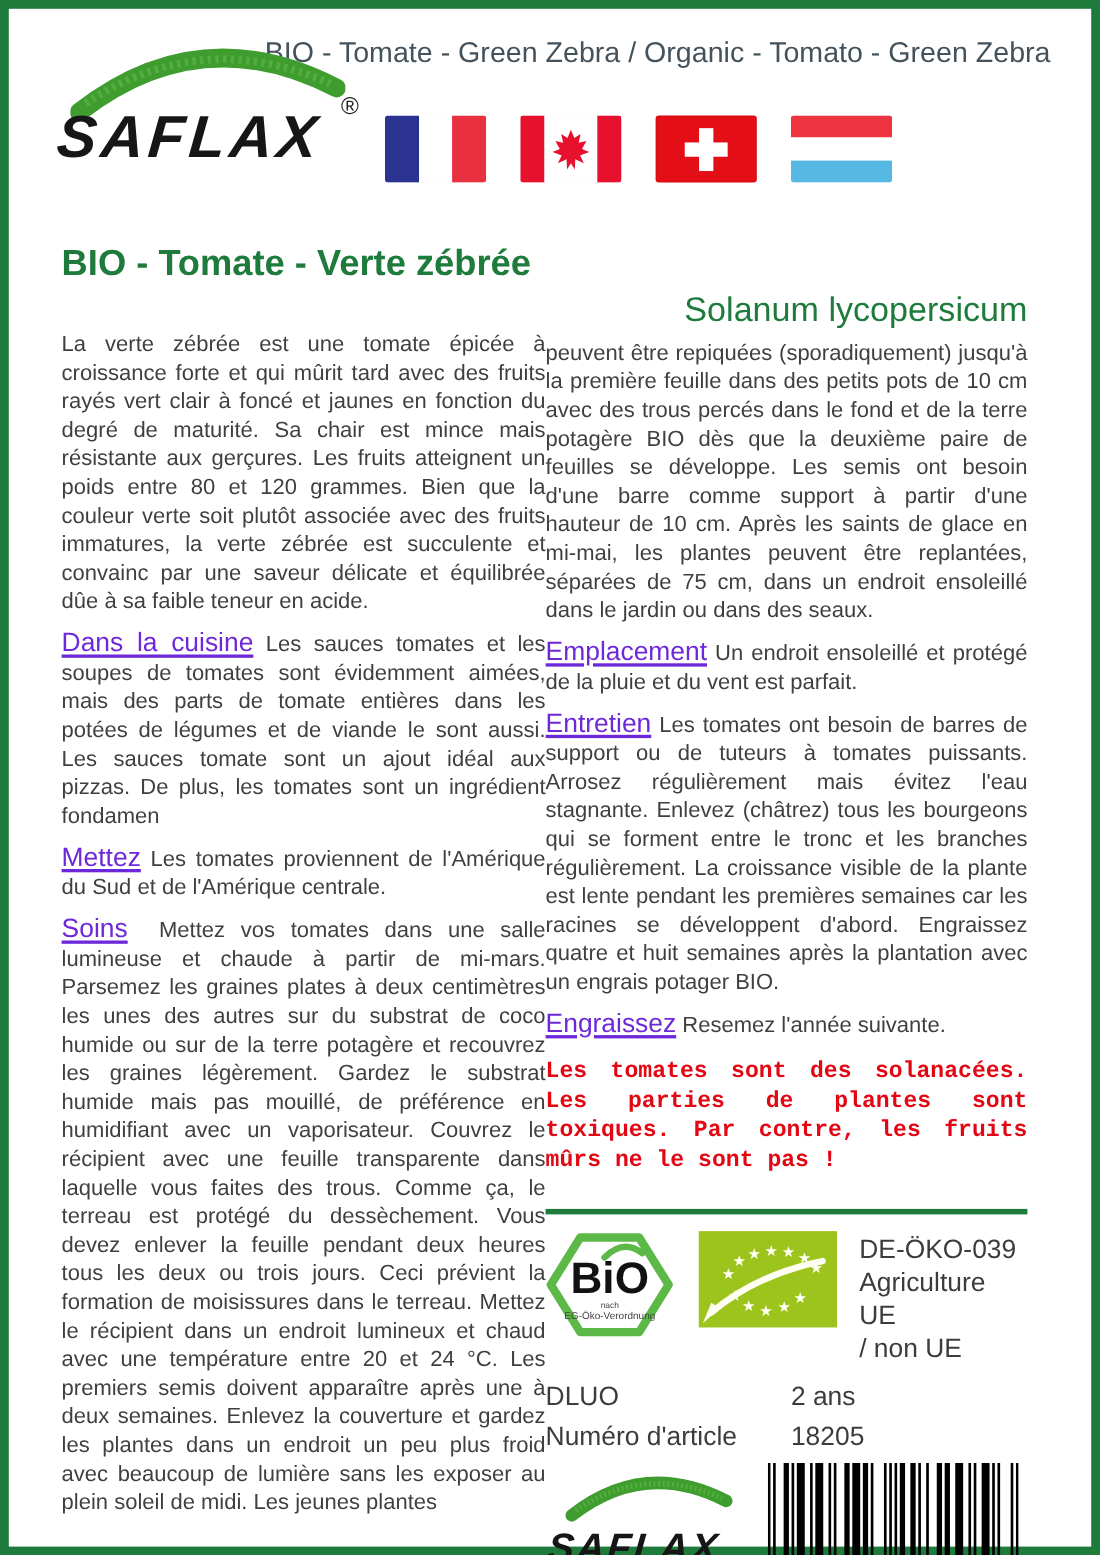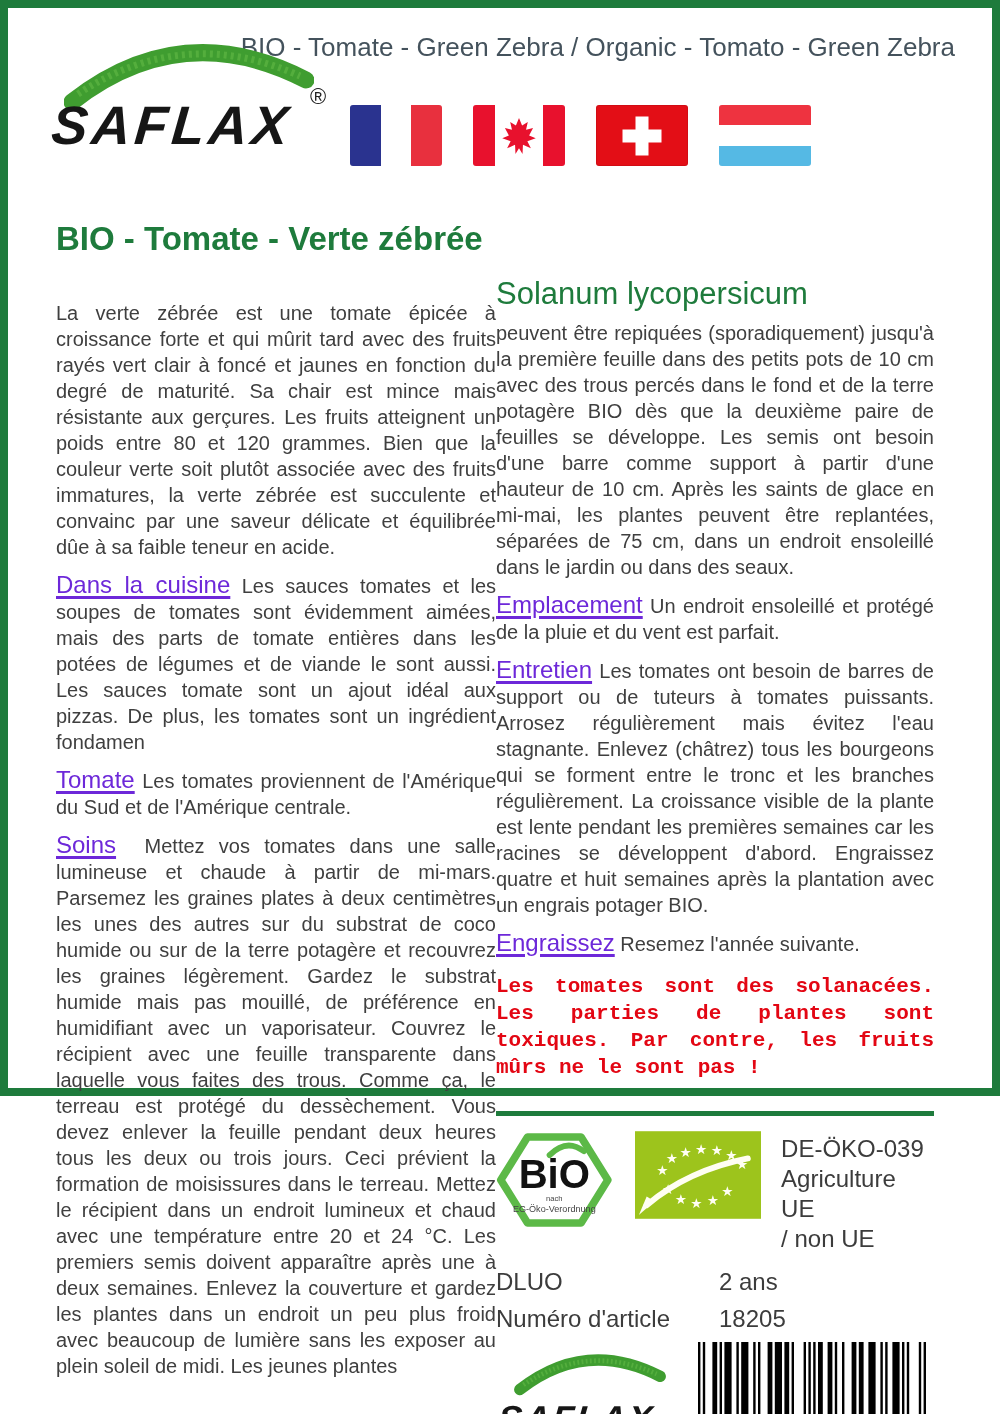--- a/index.html
+++ b/index.html
@@ -1,17 +1,17 @@
 <!DOCTYPE html>
 <html><head>
 <meta charset="utf-8">
 <style>
   html,body{margin:0;padding:0;width:1000px;height:1414px;overflow:hidden;background:#fff;
     font-family:"Liberation Sans", sans-serif;}
-  .page{position:relative;width:1000px;height:1096px;box-sizing:border-box;
+  .page{position:relative;width:1000px;height:1414px;box-sizing:border-box;
     border:8px solid #1e7b3c;background:#fff;}
   
   .header-line{position:absolute;top:24px;right:37px;font-size:26px;color:#44525c;letter-spacing:0px;}
   .logo-top{position:absolute;top:28px;left:44px;width:290px;height:140px;}
   .logo-top .arc{position:absolute;top:0;left:12px;}
   .brand-text{position:absolute;top:58px;left:0px;font-size:54px;font-weight:bold;font-style:italic;
     letter-spacing:4px;color:#161616;transform:skewX(-5deg);display:inline-block;}
   .brand-text.small{font-size:36px;letter-spacing:2px;}
   .reg{position:absolute;top:48px;left:258px;font-size:22px;color:#222;font-style:normal;}
   .flags{position:absolute;top:97px;left:342px;display:flex;gap:31px;}
@@ -22,21 +22,21 @@
     display:flex;align-items:center;justify-content:center;}
   .flag-ch{background:#e30e16;display:block;}
   .ch-v,.ch-h{position:absolute;background:#fff;left:50%;top:50%;transform:translate(-50%,-50%);}
   .ch-v{width:13px;height:39px;} .ch-h{width:39px;height:13px;}
   .flag-lu{flex-direction:column;} .lu-r{flex:1;background:#ee3340;} .lu-w{flex:1;background:#fff;}
   .lu-b{flex:1;background:#55b9e4;}
   
   .columns{position:absolute;top:212px;left:48px;width:907px;display:flex;}
   .col-left{width:440px;} .col-right{width:438px;}
   h1{margin:0 0 42px 0;font-size:33px;font-weight:bold;color:#1e7b3c;}
-  h2{margin:56px 0 8px 0;font-size:31px;font-weight:normal;color:#1e7b3c;text-align:left;}
+  h2{margin:44px 0 8px 0;font-size:31px;font-weight:normal;color:#1e7b3c;text-align:right;}
   p.body{margin:0 0 12px 0;font-size:20px;line-height:26px;color:#3f3f3f;text-align:justify;}
   .sec{color:#6d28d9;font-weight:normal;font-size:24px;text-decoration:underline;
     text-decoration-thickness:3px;text-underline-offset:3px;}
   p.warning{margin:16px 0 0 0;font-size:21px;line-height:27px;font-weight:bold;color:#e30613;text-align:justify;font-family:Liberation Mono, monospace;}
   .divider{margin:30px 0 14px 0;height:5px;background:#1e7b3c;}
   
   .cert-row{display:flex;align-items:flex-start;}
   .eu-logo{margin-left:22px;}
   .eu-text{margin-left:20px;font-size:24px;line-height:30px;color:#3c3c3c;padding-top:4px;}
   
@@ -94,21 +94,21 @@
         <div class="lu-b"></div>
     </div>
   </div>
 
   <div class="columns">
 
     <div class="col-left">
       <h1>BIO - Tomate - Verte zébrée</h1>
       <p class="body">La verte zébrée est une tomate épicée à croissance forte et qui mûrit tard avec des fruits rayés vert clair à foncé et jaunes en fonction du degré de maturité. Sa chair est mince mais résistante aux gerçures. Les fruits atteignent un poids entre 80 et 120 grammes. Bien que la couleur verte soit plutôt associée avec des fruits immatures, la verte zébrée est succulente et convainc par une saveur délicate et équilibrée dûe à sa faible teneur en acide.</p>
       <p class="body"><span class="sec">Dans la cuisine</span> <span>Les sauces tomates et les soupes de tomates sont évidemment aimées, mais des parts de tomate entières dans les potées de légumes et de viande le sont aussi. Les sauces tomate sont un ajout idéal aux pizzas. De plus, les tomates sont un ingrédient fondamen</span></p>
-      <p class="body"><span class="sec">Tomate</span> <span>Les tomates proviennent de l'Amérique du Sud et de l'Amérique centrale.</span></p>
+      <p class="body"><span class="sec">Mettez</span> <span>Les tomates proviennent de l'Amérique du Sud et de l'Amérique centrale.</span></p>
       <p class="body"><span class="sec">Soins</span>&nbsp; <span>Mettez vos tomates dans une salle lumineuse et chaude à partir de mi-mars. Parsemez les graines plates à deux centimètres les unes des autres sur du substrat de coco humide ou sur de la terre potagère et recouvrez les graines légèrement. Gardez le substrat humide mais pas mouillé, de préférence en humidifiant avec un vaporisateur. Couvrez le récipient avec une feuille transparente dans laquelle vous faites des trous. Comme ça, le terreau est protégé du dessèchement. Vous devez enlever la feuille pendant deux heures tous les deux ou trois jours. Ceci prévient la formation de moisissures dans le terreau. Mettez le récipient dans un endroit lumineux et chaud avec une température entre 20 et 24 °C. Les premiers semis doivent apparaître après une à deux semaines. Enlevez la couverture et gardez les plantes dans un endroit un peu plus froid avec beaucoup de lumière sans les exposer au plein soleil de midi. Les jeunes plantes</span></p>
     </div>
 
     <div class="col-right">
       <h2>Solanum lycopersicum</h2>
       <p class="body">peuvent être repiquées (sporadiquement) jusqu'à la première feuille dans des petits pots de 10 cm avec des trous percés dans le fond et de la terre potagère BIO dès que la deuxième paire de feuilles se développe. Les semis ont besoin d'une barre comme support à partir d'une hauteur de 10 cm. Après les saints de glace en mi-mai, les plantes peuvent être replantées, séparées de 75 cm, dans un endroit ensoleillé dans le jardin ou dans des seaux.</p>
       <p class="body"><span class="sec">Emplacement</span> <span>Un endroit ensoleillé et protégé de la pluie et du vent est parfait.</span></p>
       <p class="body"><span class="sec">Entretien</span> <span>Les tomates ont besoin de barres de support ou de tuteurs à tomates puissants. Arrosez régulièrement mais évitez l'eau stagnante. Enlevez (châtrez) tous les bourgeons qui se forment entre le tronc et les branches régulièrement. La croissance visible de la plante est lente pendant les premières semaines car les racines se développent d'abord. Engraissez quatre et huit semaines après la plantation avec un engrais potager BIO.</span></p>
       <p class="body"><span class="sec">Engraissez</span> <span>Resemez l'année suivante.</span></p>
       <p class="warning">Les tomates sont des solanacées. Les parties de plantes sont toxiques. Par contre, les fruits mûrs ne le sont pas !</p>

